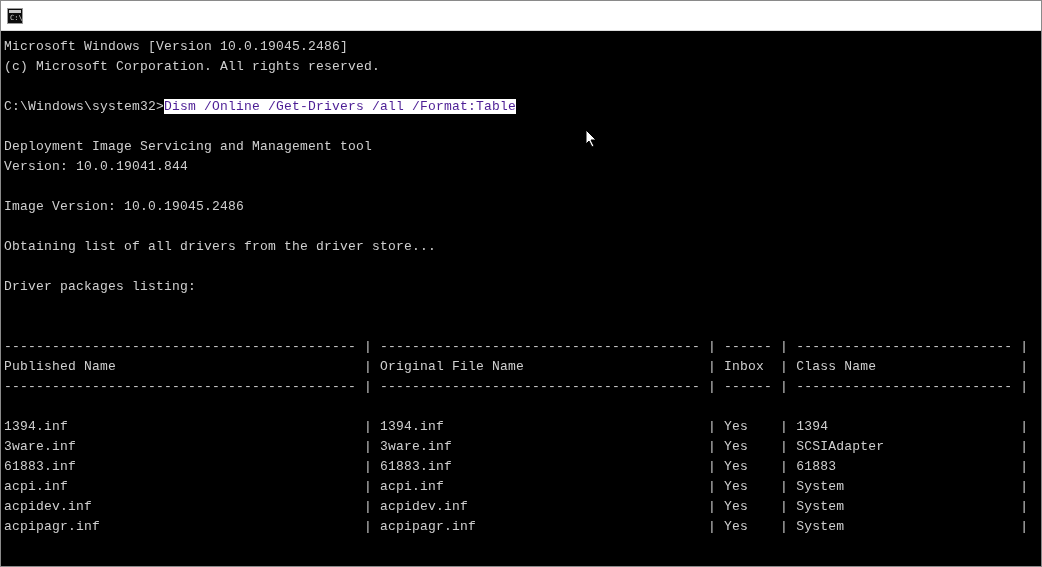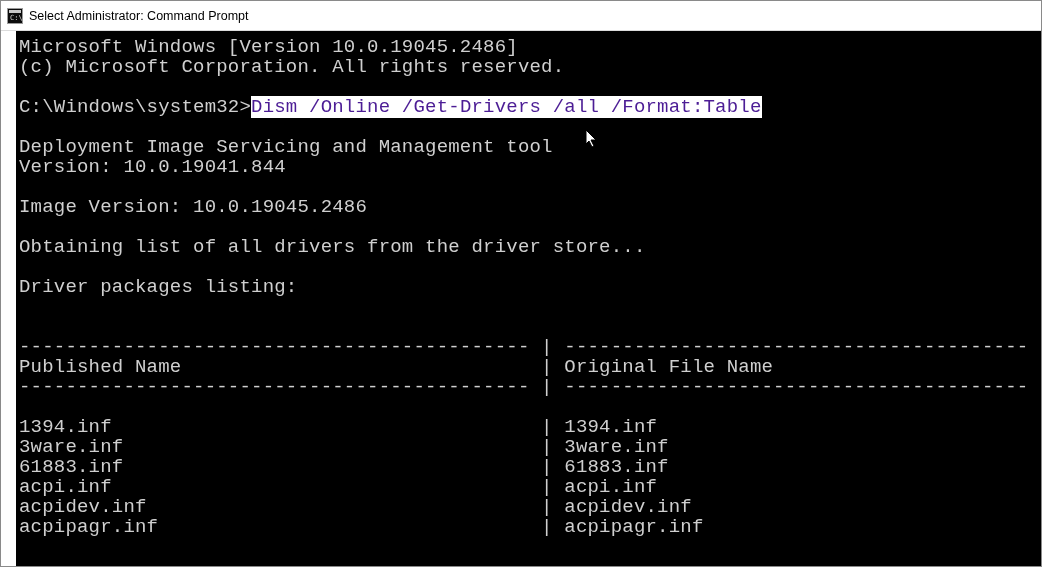--- a/index.html
+++ b/index.html
@@ -1,38 +1,37 @@
 <!DOCTYPE html>
 <html><head>
 <meta charset="utf-8">
 <style>
   * { margin: 0; padding: 0; box-sizing: border-box; }
   html, body { width: 1042px; height: 567px; overflow: hidden; font-family: "Segoe UI", Tahoma, sans-serif; }
   .window { width: 1042px; height: 567px; background: #ffffff; border: 1px solid #8a8a8a; display: flex; flex-direction: column; }
   .titlebar { height: 30px; background: #ffffff; display: flex; align-items: center; padding: 0 6px; border-bottom: 1px solid #dcdcdc; }
   .title-icon { width: 16px; height: 16px; margin-right: 6px; display: inline-flex; align-items: center; justify-content: center; }
   .title-text { font-size: 12.5px; color: #000; }
-  .client { flex: 1; background: #000000; color: #cfcfcf; font-family: Consolas, "Courier New", monospace; font-size: 19px; line-height: 20px; padding: 6px 0 0 3px; white-space: pre; overflow: hidden; letter-spacing: 0.2px; margin-left: 15px; }
+  .client { flex: 1; background: #000000; color: #cfcfcf; font-family: Consolas, "Courier New", monospace; font-size: 13px; line-height: 20px; padding: 6px 0 0 3px; white-space: pre; overflow: hidden; letter-spacing: 0.2px; }
   .sel { background: #ffffff; color: #4c1d95; }
   .cursor { position: absolute; pointer-events: none; }
   .row { display: block; }
 </style>
 </head>
 <body>
 
 <div class="window">
   <div class="titlebar">
     <span class="title-icon">
       <svg width="16" height="16" viewBox="0 0 16 16">
         <rect x="0.5" y="0.5" width="15" height="15" fill="#0c0c0c" stroke="#9a9a9a"></rect>
         <rect x="2" y="2" width="12" height="3" fill="#c9c9c9"></rect>
         <text x="3" y="12" font-family="Consolas,monospace" font-size="7" fill="#d0d0d0">C:\</text>
       </svg>
     </span>
-    <span class="title-text">Select Administrator: Command Prompt</span>
   </div>
 
   <div class="client" id="client"><span class="row"><span>Microsoft Windows [Version 10.0.19045.2486]</span></span><span class="row"><span>(c) Microsoft Corporation. All rights reserved.</span></span><span class="row"><span>&nbsp;</span></span><span class="row"><span>C:\Windows\system32&gt;</span><span class="sel">Dism /Online /Get-Drivers /all /Format:Table</span></span><span class="row"><span>&nbsp;</span></span><span class="row"><span>Deployment Image Servicing and Management tool</span></span><span class="row"><span>Version: 10.0.19041.844</span></span><span class="row"><span>&nbsp;</span></span><span class="row"><span>Image Version: 10.0.19045.2486</span></span><span class="row"><span>&nbsp;</span></span><span class="row"><span>Obtaining list of all drivers from the driver store...</span></span><span class="row"><span>&nbsp;</span></span><span class="row"><span>Driver packages listing:</span></span><span class="row"><span>&nbsp;</span></span><span class="row"><span>&nbsp;</span></span><span class="row"><span>-------------------------------------------- | ---------------------------------------- | ------ | --------------------------- |</span></span><span class="row"><span>Published Name                               | Original File Name                       | Inbox  | Class Name                  |</span></span><span class="row"><span>-------------------------------------------- | ---------------------------------------- | ------ | --------------------------- |</span></span><span class="row"><span>&nbsp;</span></span><span class="row"><span>1394.inf                                     | 1394.inf                                 | Yes    | 1394                        |</span></span><span class="row"><span>3ware.inf                                    | 3ware.inf                                | Yes    | SCSIAdapter                 |</span></span><span class="row"><span>61883.inf                                    | 61883.inf                                | Yes    | 61883                       |</span></span><span class="row"><span>acpi.inf                                     | acpi.inf                                 | Yes    | System                      |</span></span><span class="row"><span>acpidev.inf                                  | acpidev.inf                              | Yes    | System                      |</span></span><span class="row"><span>acpipagr.inf                                 | acpipagr.inf                             | Yes    | System                      |</span></span></div>
 </div>
 
 <svg class="cursor" id="cursor" width="16" height="20" viewBox="0 0 16 20" style="left: 586px; top: 130px;">
   <polygon points="0,0 0,14 3,11 6,17 8,16 5,10 10,10" fill="#ffffff" stroke="#000000" stroke-width="1"></polygon>
 </svg>
 
 </body></html>

